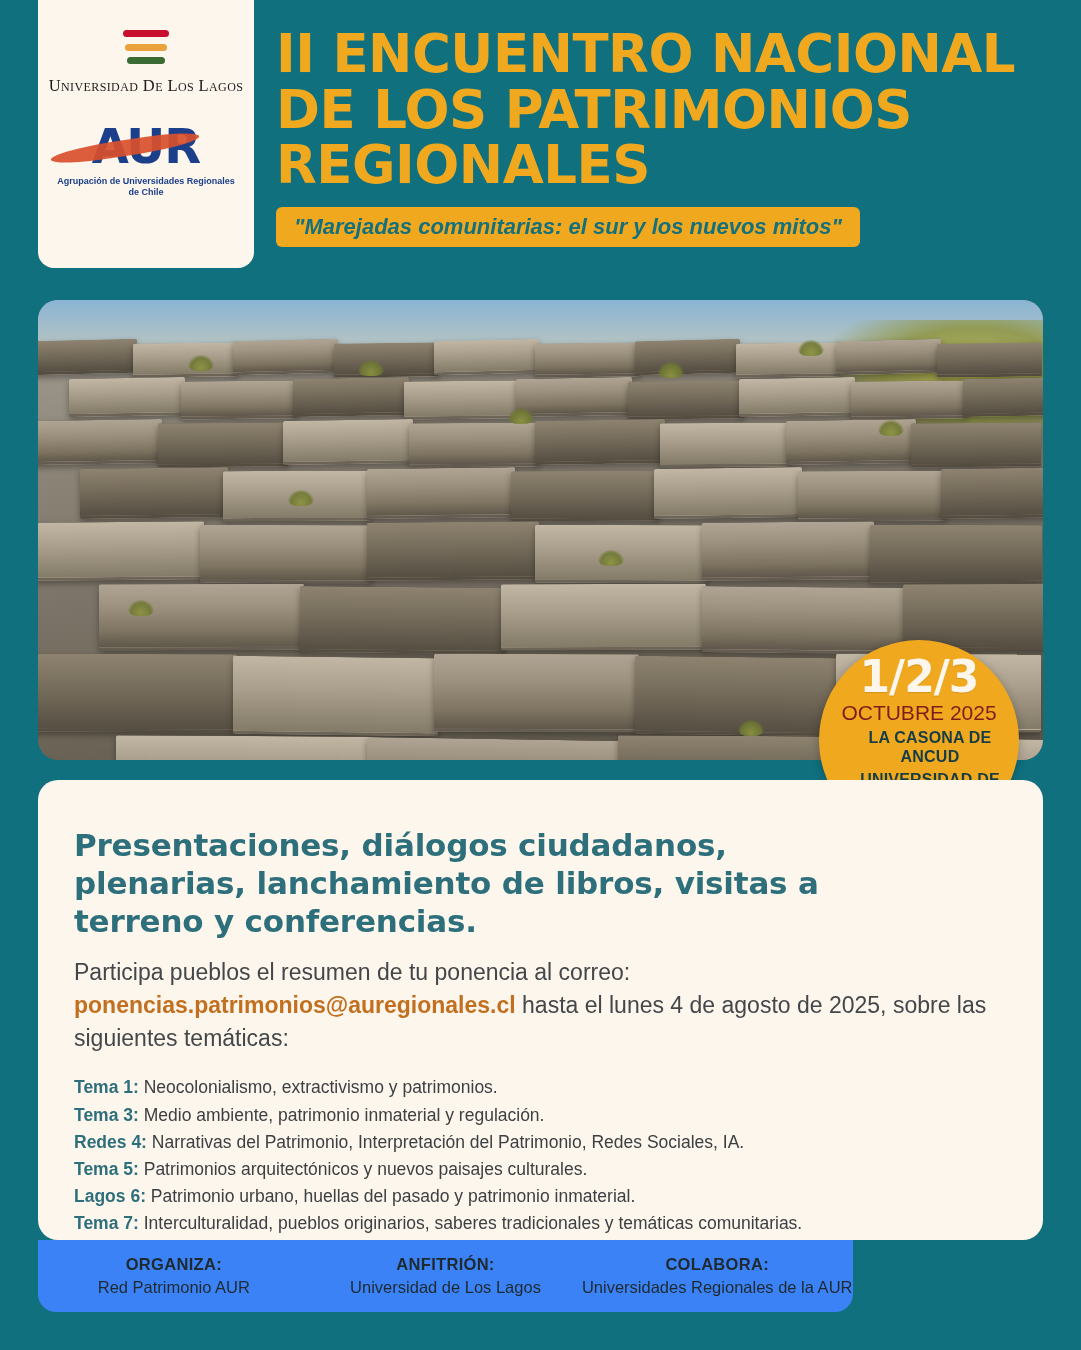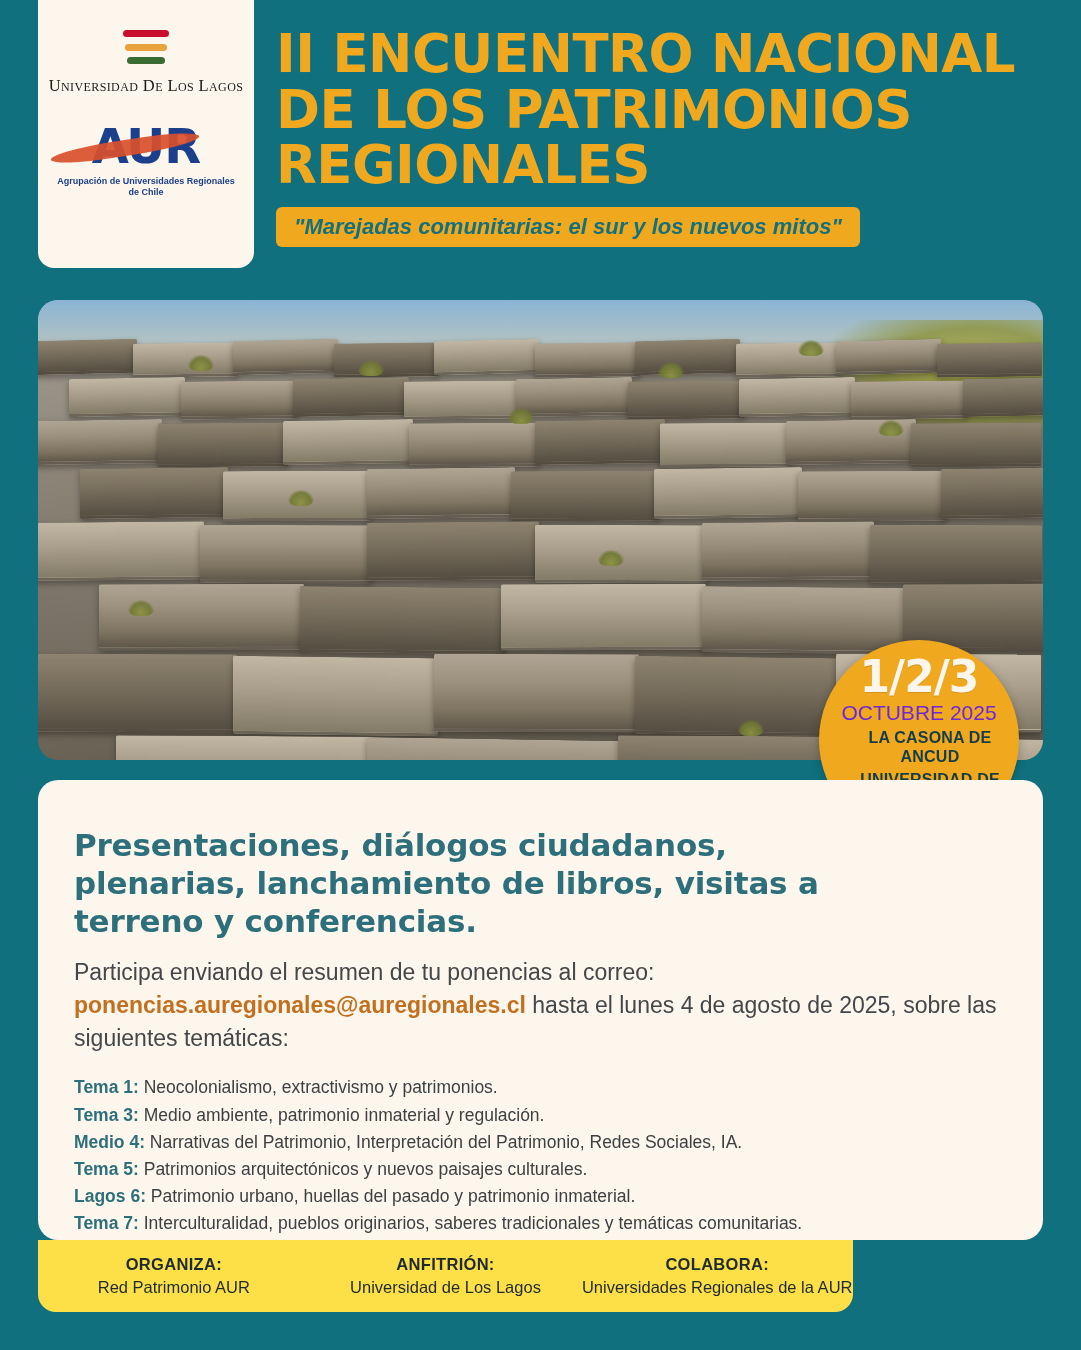--- a/index.html
+++ b/index.html
@@ -178,21 +178,21 @@
     font-size: 44px;
     line-height: 1;
     letter-spacing: -1px;
     color: #fdf6ec;
     text-shadow: 0 1px 0 rgba(0,0,0,.12);
   }
   .date-month {
     font-size: 21px;
     line-height: 1.15;
     margin-top: 2px;
-    color: #6d28d9;
+    color: #7f1d1d;
     font-weight: 500;
   }
   .date-venue {
     font-size: 16px;
     line-height: 1.18;
     margin-top: 4px;
     color: #163d46;
     font-weight: bold;
     letter-spacing: .2px;
     margin-left: 22px;
@@ -249,21 +249,21 @@
     font-size: 15px;
     font-weight: bold;
     color: #2e6f7c;
   }
 
   
   .footer {
     position: absolute;
     left: 38px; bottom: 38px;
     width: 815px; height: 72px;
-    background: #fde047;
+    background: #3b82f6;
     border-bottom-left-radius: 18px;
     border-bottom-right-radius: 18px;
     display: flex;
     align-items: center;
     justify-content: center;
   }
   .foot-col {
     flex: 1;
     text-align: center;
     color: #1e2a2e;
@@ -385,28 +385,28 @@
     <div class="date-venue">LA CASONA DE ANCUD</div>
     <div class="date-venue">UNIVERSIDAD DE</div>
     <div class="date-venue">LOS LAGOS</div>
     <div class="date-note">(Archipiélago Chiloé)</div>
   </div>
 
   <div class="content">
     <div class="lead">Presentaciones, diálogos ciudadanos, plenarias, lanchamiento de libros, visitas a terreno y conferencias.</div>
 
     <div class="participate">
-      <span>Participa enviando el resumen de tu ponencias al correo:</span><br>
-      <span class="mail">ponencias.auregionales@auregionales.cl</span><span> hasta el lunes 4 de agosto de 2025, sobre las siguientes temáticas:</span>
+      <span>Participa pueblos el resumen de tu ponencia al correo:</span><br>
+      <span class="mail">ponencias.patrimonios@auregionales.cl</span><span> hasta el lunes 4 de agosto de 2025, sobre las siguientes temáticas:</span>
     </div>
 
     <div class="themes" id="themes-list">
         <div class="theme-line"><b>Tema 1:</b><span> Neocolonialismo, extractivismo y patrimonios.</span></div>
         <div class="theme-line"><b>Tema 3:</b><span> Medio ambiente, patrimonio inmaterial y regulación.</span></div>
-        <div class="theme-line"><b>Medio 4:</b><span> Narrativas del Patrimonio, Interpretación del Patrimonio, Redes Sociales, IA.</span></div>
+        <div class="theme-line"><b>Redes 4:</b><span> Narrativas del Patrimonio, Interpretación del Patrimonio, Redes Sociales, IA.</span></div>
         <div class="theme-line"><b>Tema 5:</b><span> Patrimonios arquitectónicos y nuevos paisajes culturales.</span></div>
         <div class="theme-line"><b>Lagos 6:</b><span> Patrimonio urbano, huellas del pasado y patrimonio inmaterial.</span></div>
         <div class="theme-line"><b>Tema 7:</b><span> Interculturalidad, pueblos originarios, saberes tradicionales y temáticas comunitarias.</span></div>
       </div>
 
     <div class="bases">Encuentra bases de esta convocatoria en www.aur.cl</div>
   </div>
 
   <div class="footer" id="footer">
       <div class="foot-col">

